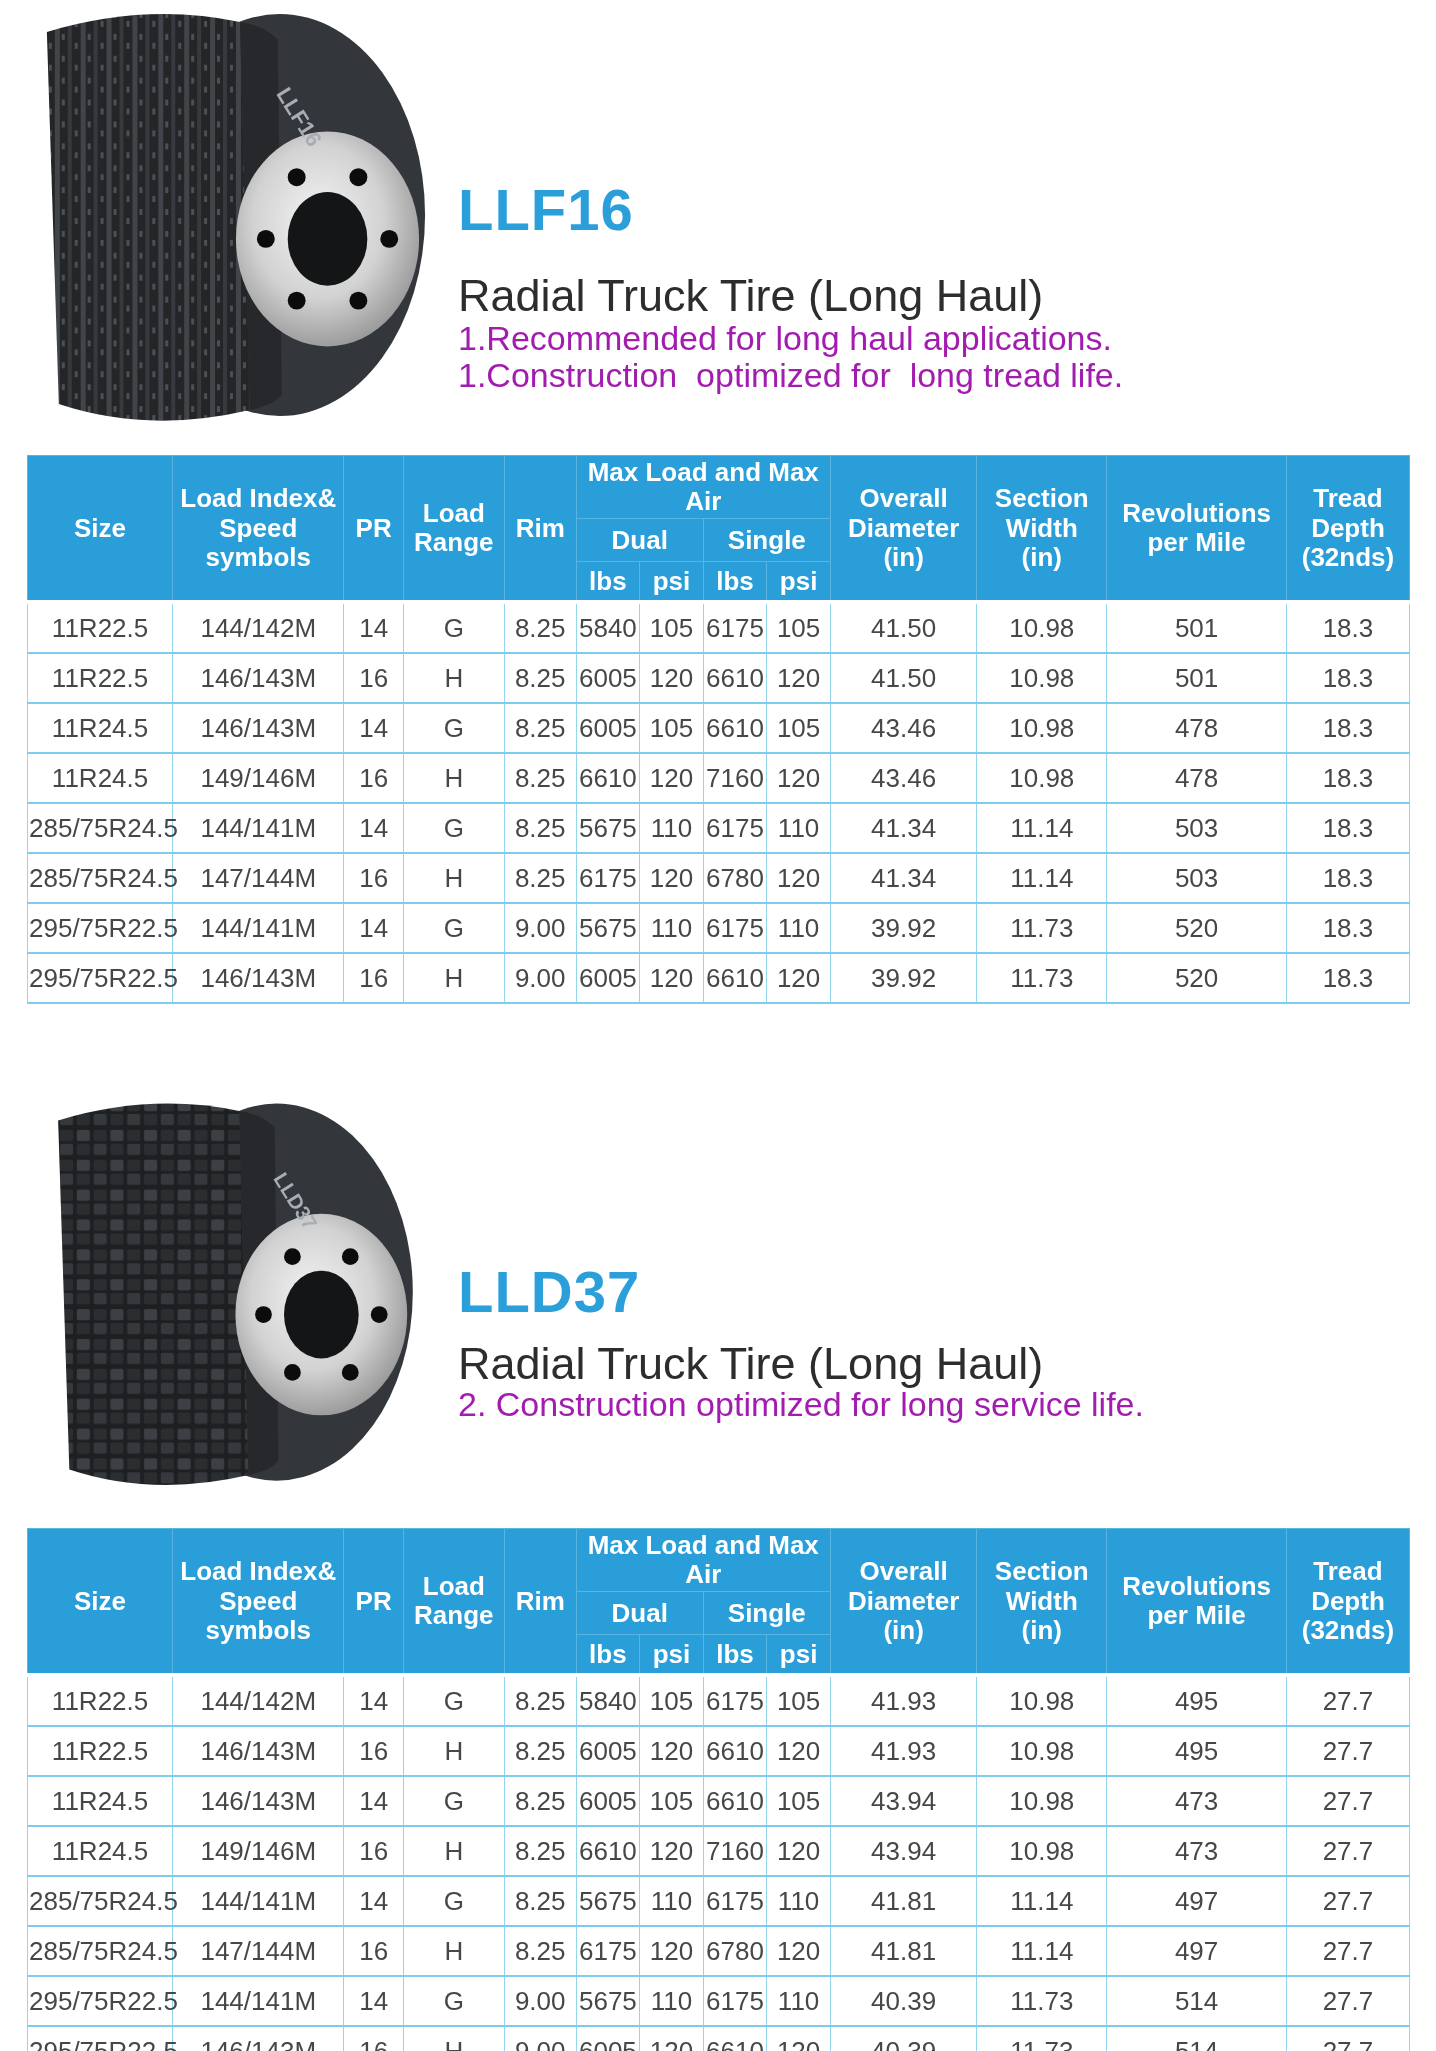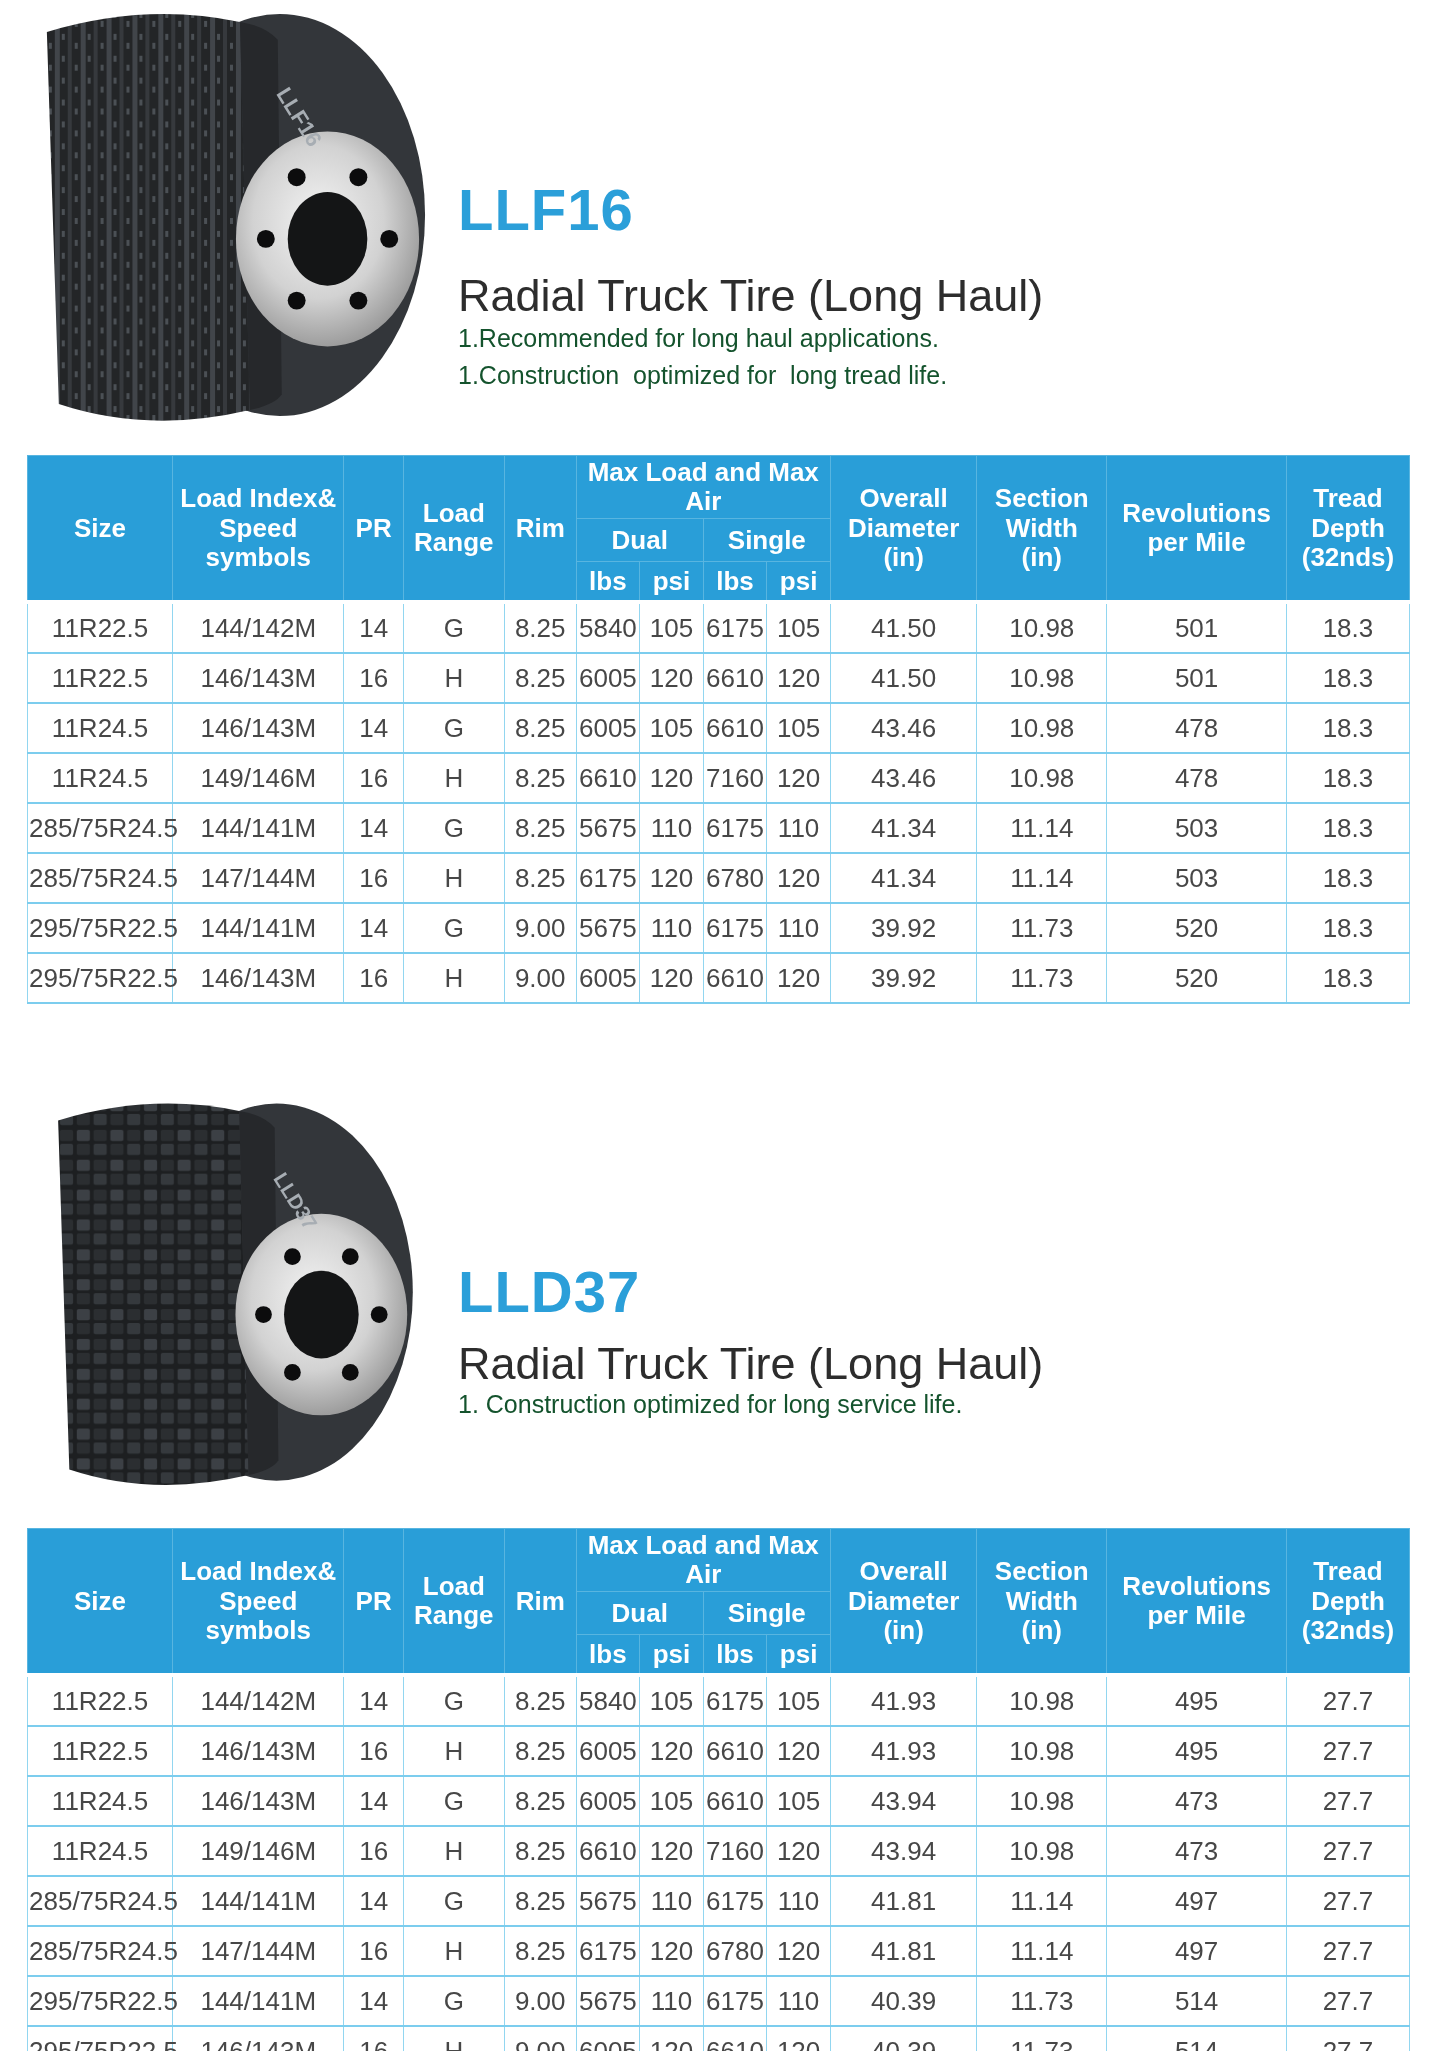--- a/index.html
+++ b/index.html
@@ -4,21 +4,21 @@
 <style>
   html,body{margin:0;padding:0;background:#ffffff;}
   .page{position:relative;width:1436px;height:2051px;background:#ffffff;
         font-family:"Liberation Sans",sans-serif;overflow:hidden;}
 
   .tire{position:absolute;}
   .tire svg{width:100%;height:100%;}
 
   .model-title{position:absolute;font-size:58px;font-weight:bold;letter-spacing:1px;}
   .subtitle{position:absolute;font-size:45px;color:#2d2d2d;}
-  .features{position:absolute;font-size:25px;color:#14532d;line-height:37px;}
+  .features{position:absolute;font-size:34px;color:#a21caf;line-height:37px;}
   .features div{white-space:pre;}
 
   table.spec{position:absolute;left:27px;width:1383px;border-collapse:collapse;table-layout:fixed;}
   table.spec thead th{
       color:#ffffff;font-weight:bold;font-size:26px;line-height:1.12;
       text-align:center;vertical-align:middle;padding:2px 3px;
       border:1px solid #58b5e0;}
   table.spec thead tr:nth-child(1) th{height:58px;}
   table.spec thead tr:nth-child(2) th{height:38px;}
   table.spec thead tr:nth-child(3) th{height:34px;}
@@ -279,21 +279,21 @@
       <circle cx="331" cy="170" r="9" fill="#0c0c0d"></circle>
       <text x="248" y="86" fill="#a7adb3" font-size="22" font-weight="bold" transform="rotate(58 248 86)">LLD37</text>
     </svg>
   </div>
 
   <div class="model-title" style="left:458px;top:1258px;color:#2b9fd9;">LLD37</div>
 
   <div class="subtitle" style="left:458px;top:1338px;">Radial Truck Tire (Long Haul)</div>
 
   <div class="features" style="left:458px;top:1386px;">
-    <div>1. Construction optimized for long service life.</div>
+    <div>2. Construction optimized for long service life.</div>
   </div>
 
   <table class="spec" style="top:1528px;">
     <colgroup>
       <col style="width:10.5%">
         <col style="width:12.4%">
         <col style="width:4.3%">
       <col style="width:7.3%">
         <col style="width:5.2%">
       <col style="width:4.6%">

